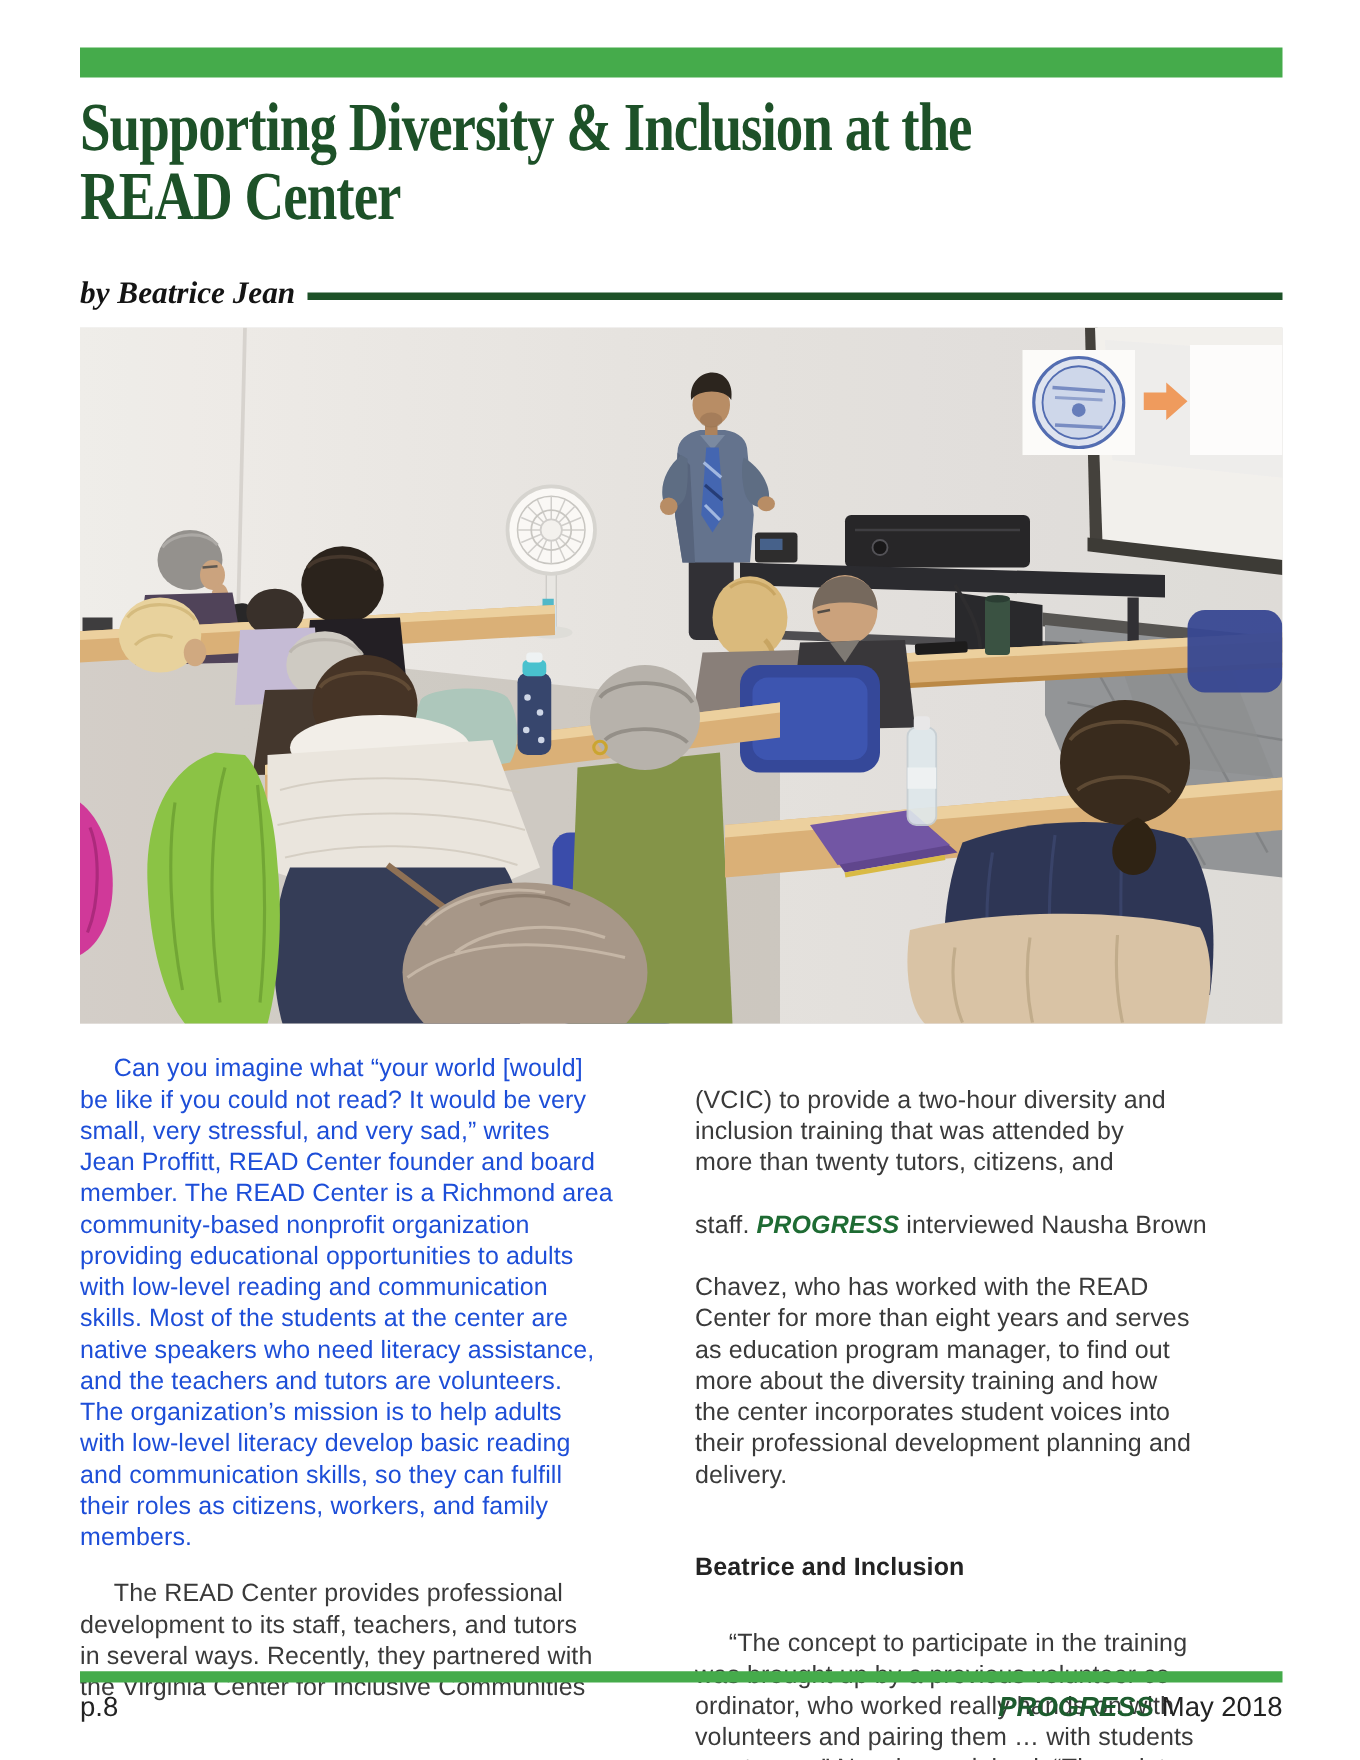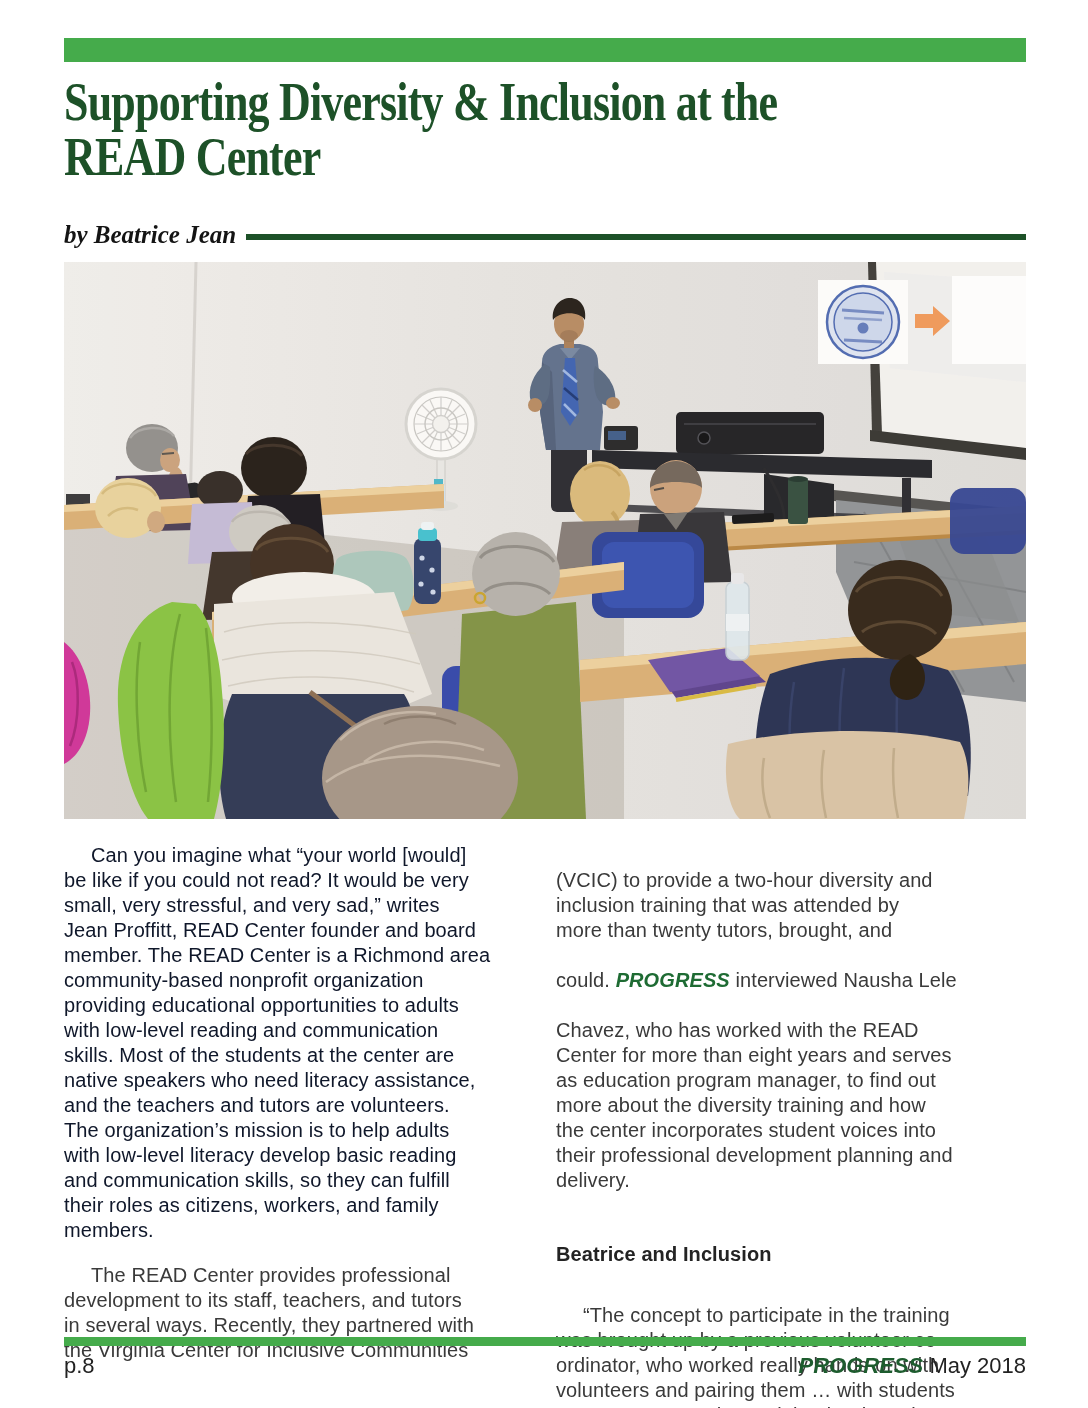--- a/index.html
+++ b/index.html
@@ -18,21 +18,21 @@
           font-size:25px;color:#141414;letter-spacing:0px;}
   .byline-rule{flex:1;height:6px;background:#1d5128;margin-left:10px;margin-top:4px;}
 
   .photo{margin-top:13px;width:962px;height:557px;overflow:hidden;background:#e6e4e1;}
   .photo svg{display:block;}
 
   .cols{display:flex;gap:22px;margin-top:24px;}
   .col{width:470px;font-size:20px;line-height:25px;letter-spacing:0.1px;}
   .col p{margin:0 0 20px 0;white-space:pre-line;}
   .indent{text-indent:27px;}
-  .green-para{color:#0f172a;}
+  .green-para{color:#1d4ed8;}
   .dark{color:#3a3a3a;}
   .line-block{display:block;white-space:pre-line;}
   .mag{font-style:italic;font-weight:bold;color:#1e6b33;}
   .subhead{font-size:20px;font-weight:bold;color:#232323;margin:24px 0 36px 0;}
 
   .footer{position:absolute;left:64px;top:1337px;width:962px;}
   .footer-bar{height:9px;background:#45ab4b;}
   .footer-row{display:flex;justify-content:space-between;align-items:baseline;margin-top:7px;
               font-size:22px;color:#222222;}
   .footer-mag{font-style:italic;font-weight:bold;color:#1d5c2e;}
@@ -284,22 +284,22 @@
 members.</p>
       <p class="dark indent">The READ Center provides professional
 development to its staff, teachers, and tutors
 in several ways. Recently, they partnered with
 the Virginia Center for Inclusive Communities</p>
     </div>
     <div class="col">
       <p class="dark">
         <span class="line-block">(VCIC) to provide a two-hour diversity and
 inclusion training that was attended by
-more than twenty tutors, brought, and</span>
-        <span class="line-block"><span>could. </span><span class="mag">PROGRESS</span><span> interviewed Nausha Lele</span></span>
+more than twenty tutors, citizens, and</span>
+        <span class="line-block"><span>staff. </span><span class="mag">PROGRESS</span><span> interviewed Nausha Brown</span></span>
         <span class="line-block">Chavez, who has worked with the READ
 Center for more than eight years and serves
 as education program manager, to find out
 more about the diversity training and how
 the center incorporates student voices into
 their professional development planning and
 delivery.</span>
       </p>
       <h3 class="subhead">Beatrice and Inclusion</h3>
       <p class="dark indent">“The concept to participate in the training

